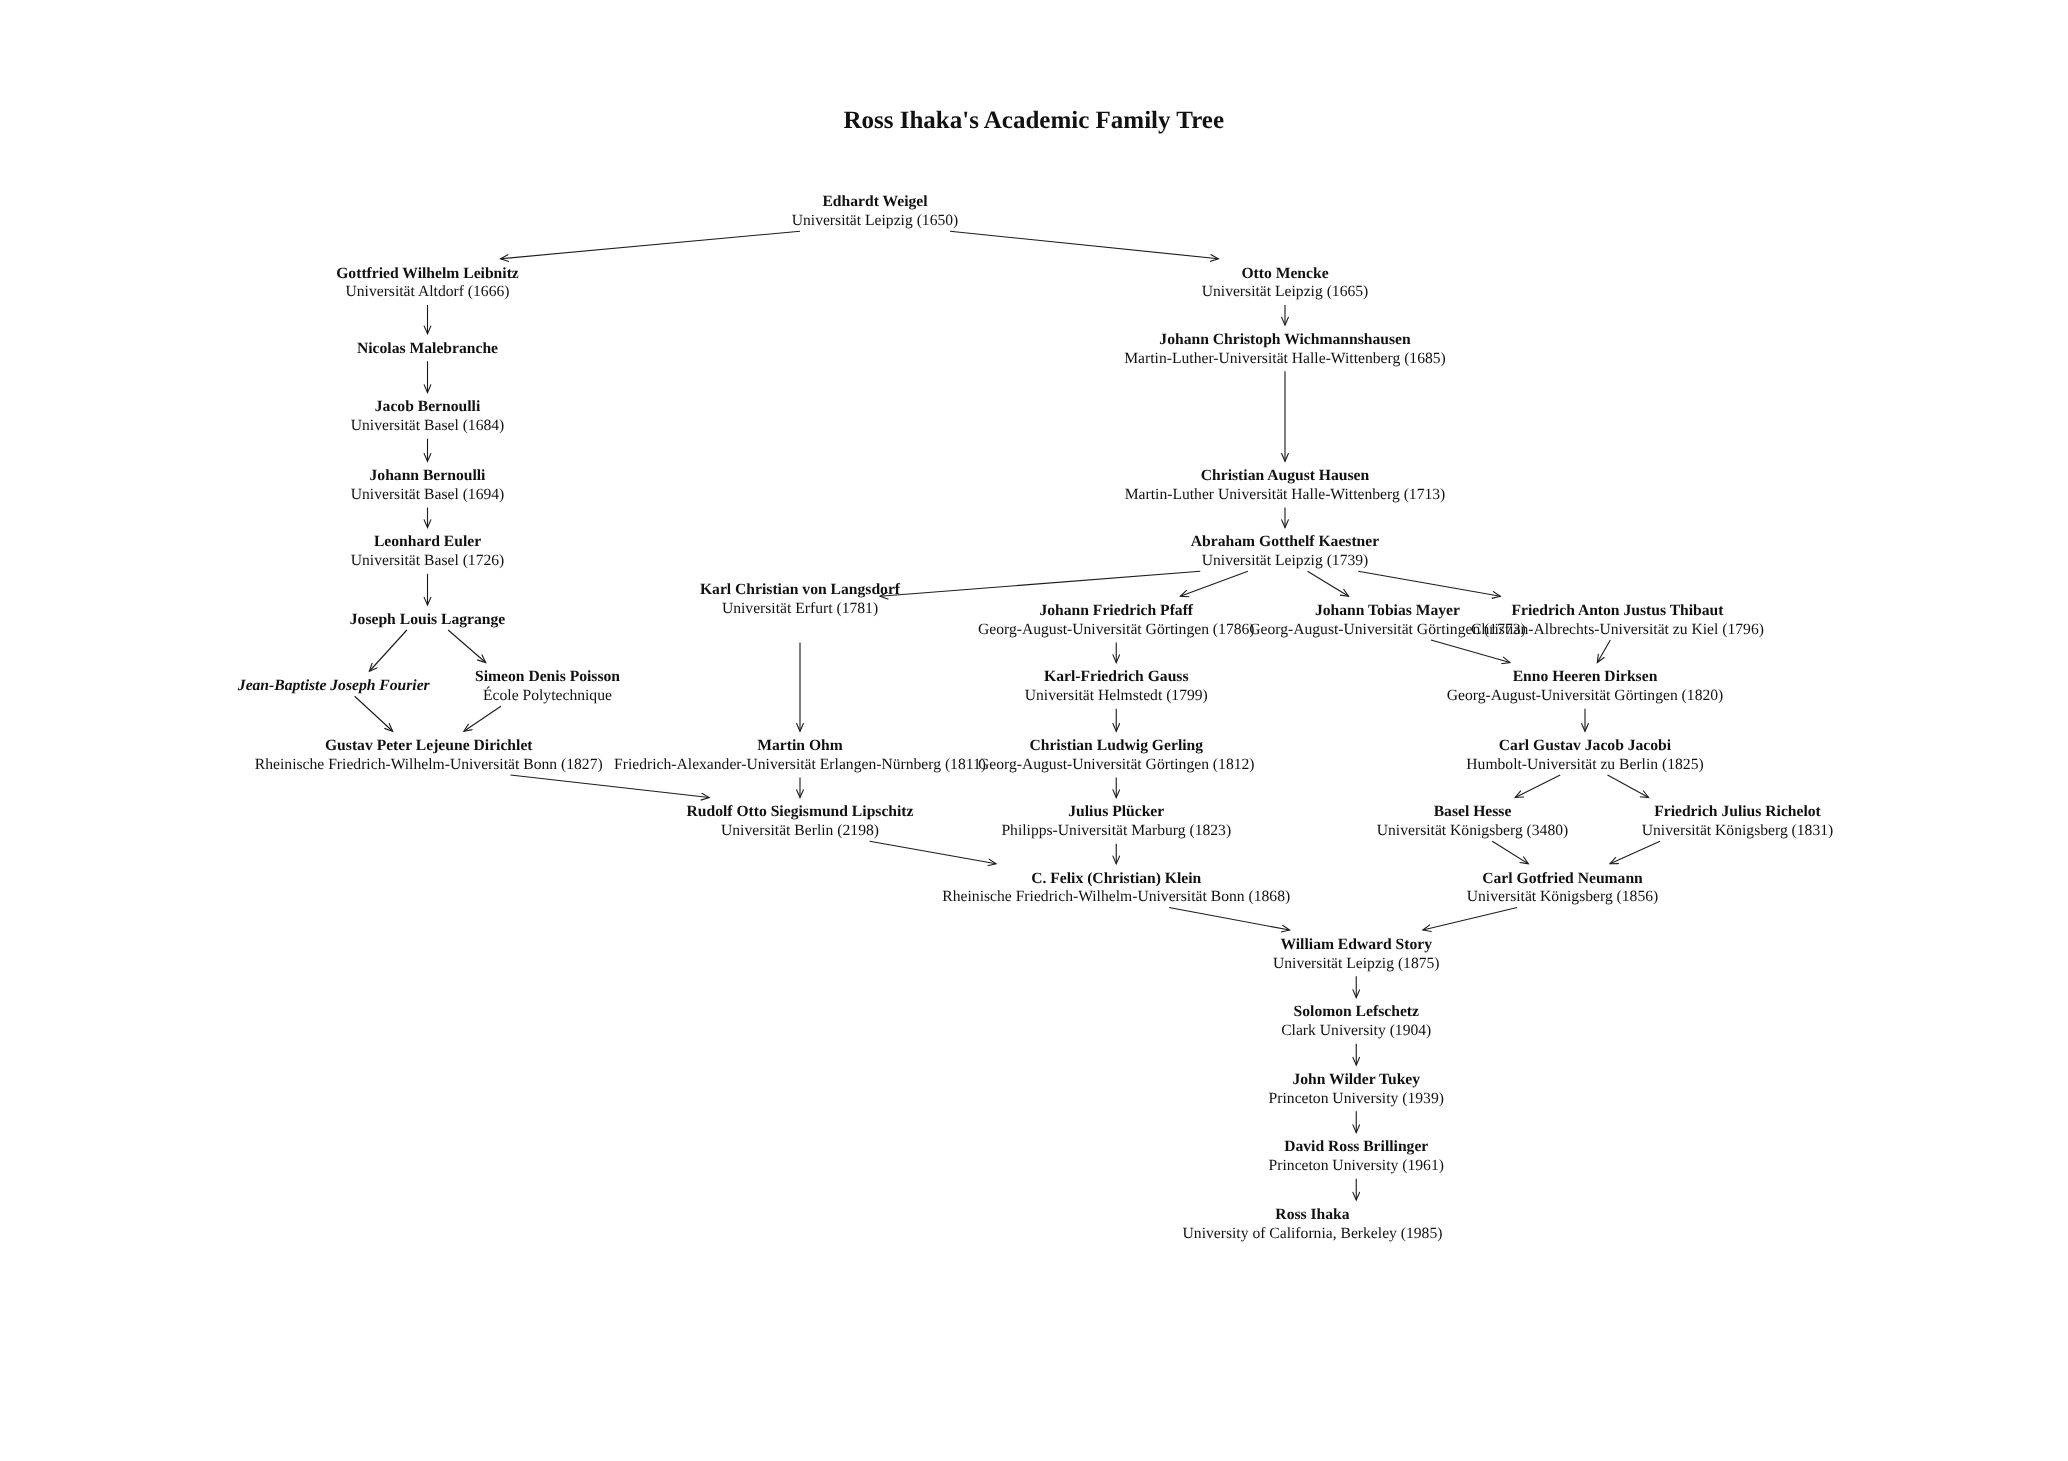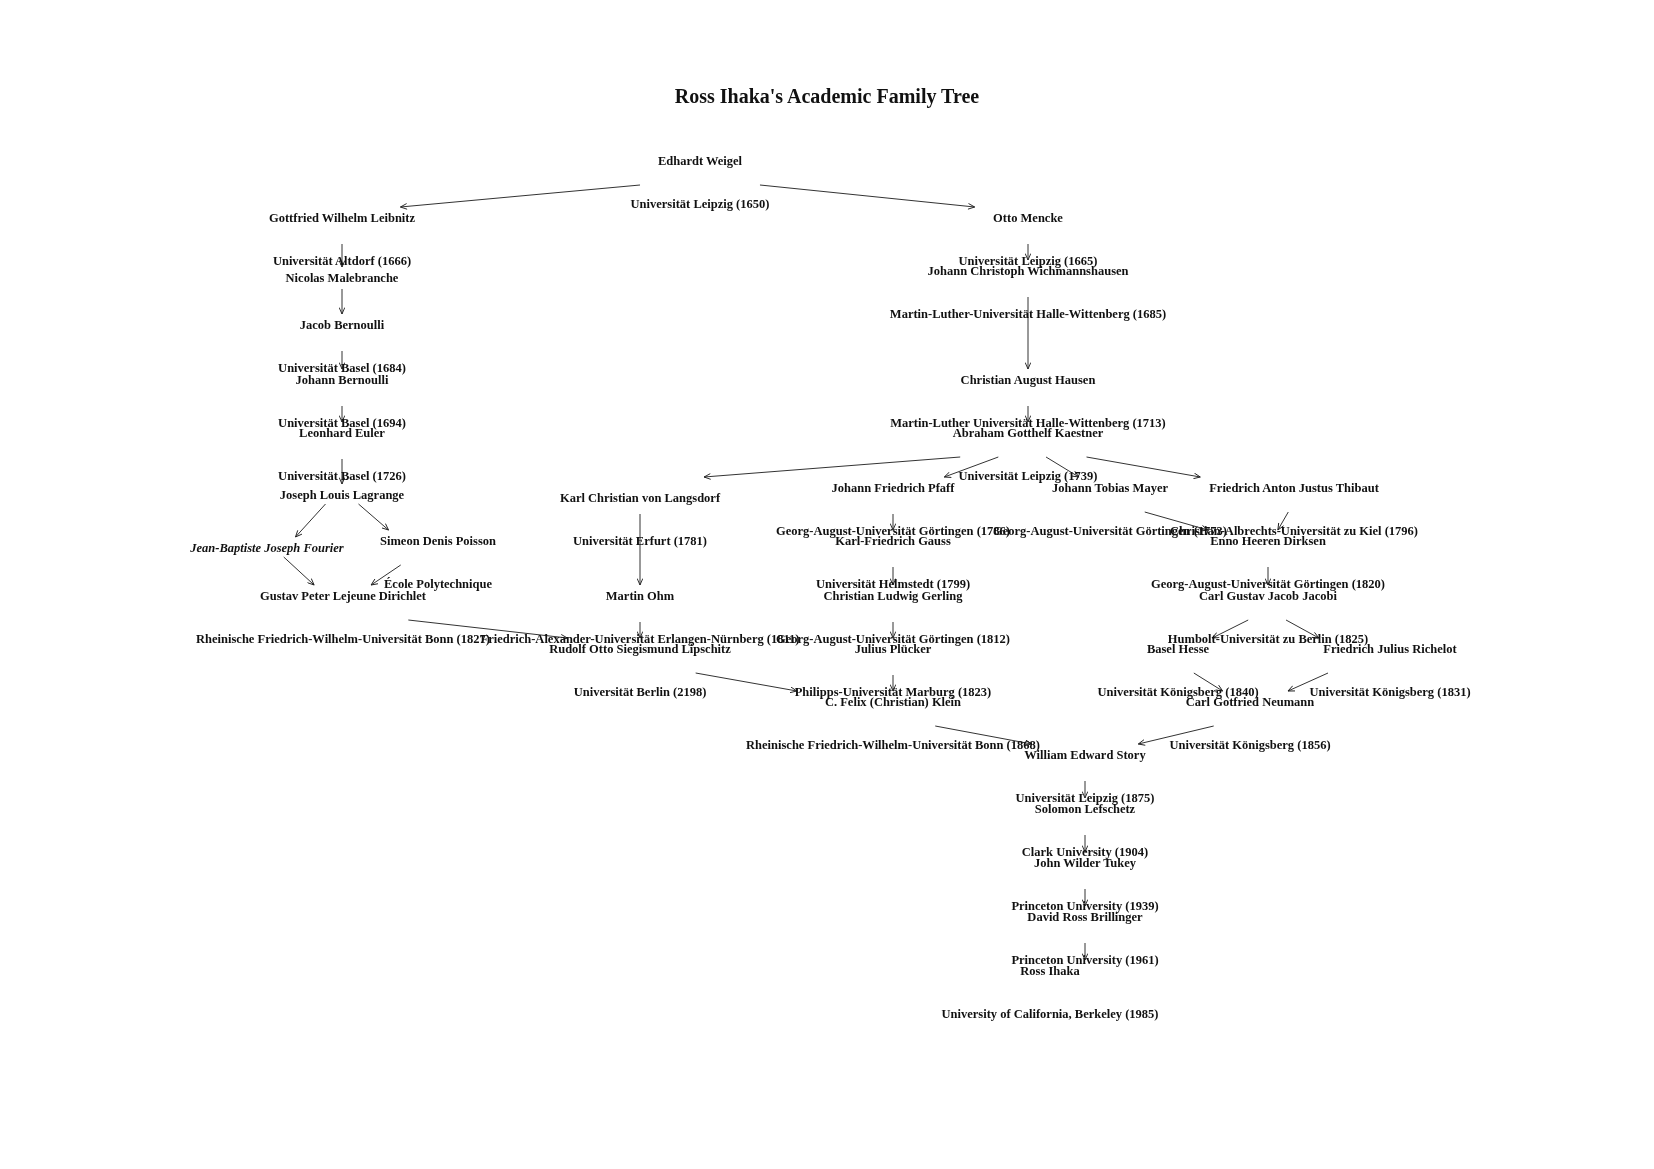--- a/index.html
+++ b/index.html
@@ -6,21 +6,21 @@
   body{width:1654px;height:1169px;position:relative;overflow:hidden;
        font-family:"Liberation Serif", serif;color:#111;}
   .stage{position:absolute;left:0;top:0;width:1654px;height:1038px;}
   .page-title{position:absolute;left:827px;top:72px;transform:translateX(-50%);
        font-size:20px;font-weight:bold;white-space:nowrap;}
   #edge-layer{position:absolute;left:0;top:0;width:1654px;height:1169px;}
   #edge-layer line{stroke:#1c1c1c;stroke-width:0.9;}
   .node{position:absolute;transform:translateX(-50%);text-align:center;
         white-space:nowrap;line-height:15px;font-size:12.5px;}
   .scholar-name{font-weight:bold;}
-  .scholar-inst{font-weight:bold;margin-top:28px;}
+  .scholar-inst{font-weight:normal;}
 </style>
 </head>
 <body>
 
 <div class="stage">
   <h1 class="page-title">Ross Ihaka's Academic Family Tree</h1>
   <svg id="edge-layer" width="1654" height="1169" viewBox="0 0 1654 1169" xmlns="http://www.w3.org/2000/svg">
     <defs>
       <marker id="arrow" viewBox="0 0 10 8" refX="8.5" refY="4" markerWidth="9" markerHeight="7.2" orient="auto">
         <path d="M0.5,0.5 L8.5,4 L0.5,7.5" fill="none" stroke="#1c1c1c" stroke-width="1.1"></path>
@@ -102,21 +102,21 @@
         <div class="scholar-name">Leonhard Euler</div>
         <div class="scholar-inst">Universität Basel (1726)</div>
       </div>
       <div class="node" style="left: 1028px; top: 426px;">
         <div class="scholar-name">Abraham Gotthelf Kaestner</div>
         <div class="scholar-inst">Universität Leipzig (1739)</div>
       </div>
       <div class="node" style="left: 342px; top: 488px;">
         <div class="scholar-name">Joseph Louis Lagrange</div>
       </div>
-      <div class="node" style="left: 640px; top: 491px;">
+      <div class="node" style="left: 640px; top: 464px;">
         <div class="scholar-name">Karl Christian von Langsdorf</div>
         <div class="scholar-inst">Universität Erfurt (1781)</div>
       </div>
       <div class="node" style="left: 893px; top: 481px;">
         <div class="scholar-name">Johann Friedrich Pfaff</div>
         <div class="scholar-inst">Georg-August-Universität Görtingen (1786)</div>
       </div>
       <div class="node" style="left: 1110px; top: 481px;">
         <div class="scholar-name">Johann Tobias Mayer</div>
         <div class="scholar-inst">Georg-August-Universität Görtingen (1773)</div>
@@ -159,21 +159,21 @@
       <div class="node" style="left: 640px; top: 642px;">
         <div class="scholar-name">Rudolf Otto Siegismund Lipschitz</div>
         <div class="scholar-inst">Universität Berlin (2198)</div>
       </div>
       <div class="node" style="left: 893px; top: 642px;">
         <div class="scholar-name">Julius Plücker</div>
         <div class="scholar-inst">Philipps-Universität Marburg (1823)</div>
       </div>
       <div class="node" style="left: 1178px; top: 642px;">
         <div class="scholar-name">Basel Hesse</div>
-        <div class="scholar-inst">Universität Königsberg (1840)</div>
+        <div class="scholar-inst">Universität Königsberg (3480)</div>
       </div>
       <div class="node" style="left: 1390px; top: 642px;">
         <div class="scholar-name">Friedrich Julius Richelot</div>
         <div class="scholar-inst">Universität Königsberg (1831)</div>
       </div>
       <div class="node" style="left: 893px; top: 695px;">
         <div class="scholar-name">C. Felix (Christian) Klein</div>
         <div class="scholar-inst">Rheinische Friedrich-Wilhelm-Universität Bonn (1868)</div>
       </div>
       <div class="node" style="left: 1250px; top: 695px;">

